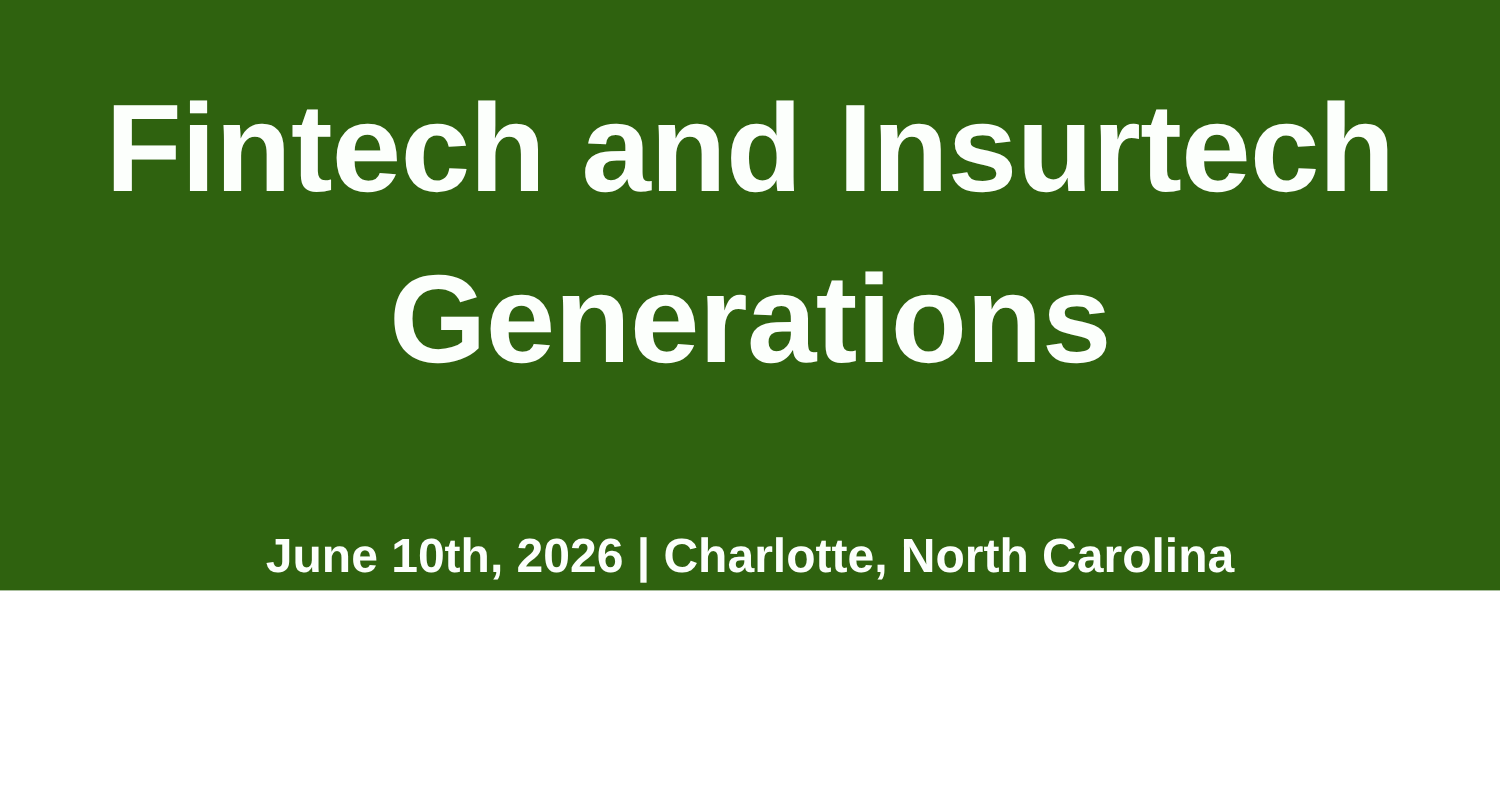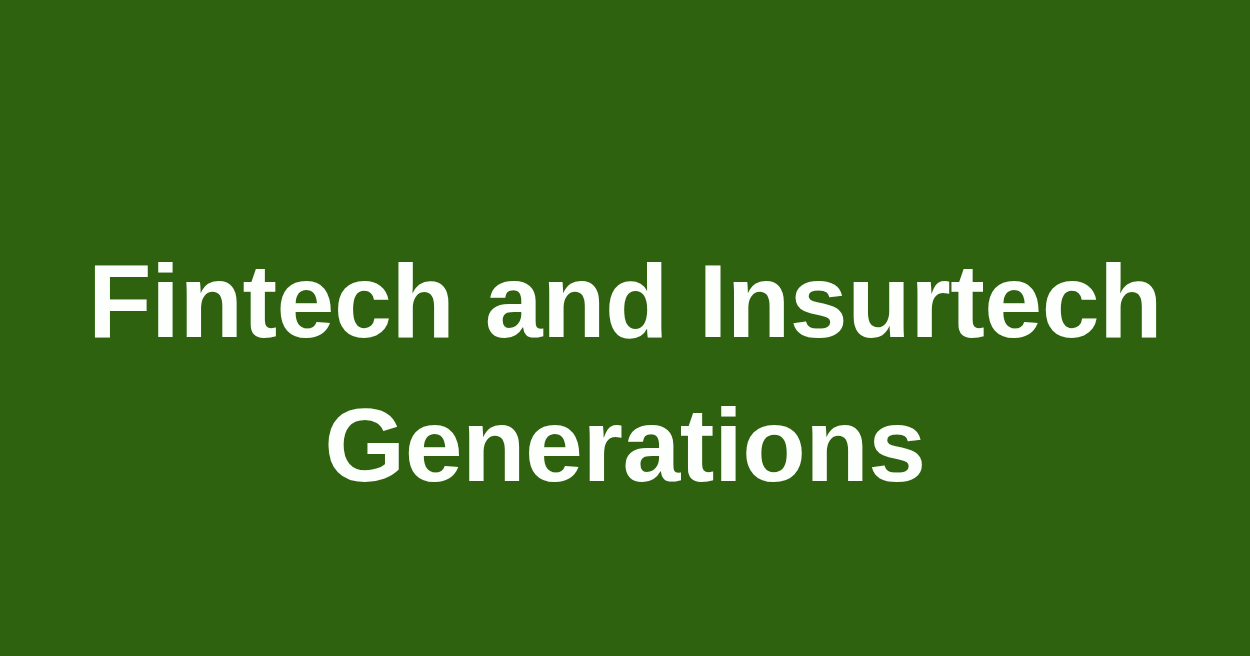--- a/index.html
+++ b/index.html
@@ -12,26 +12,26 @@
     width: 1250px;
     height: 656px;
     overflow: hidden;
     font-family: "Liberation Sans", "DejaVu Sans", sans-serif;
   }
 
   .banner {
     position: relative;
     box-sizing: border-box;
     width: 1250px;
-    height: 656px;
+    height: 492px;
     background: #2F620F;
     display: flex;
     flex-direction: column;
     align-items: center;
-    justify-content: center;
+    justify-content: flex-end;
     overflow: hidden;
   }
 
   .banner-content {
     width: 1130px;
     margin: 0 auto;
     text-align: center;
   }
 
   .event-title {
@@ -63,15 +63,16 @@
 </style>
 </head>
 <body>
 
 <div class="banner">
 
   <div class="banner-content">
 
     <h1 class="event-title">Fintech and Insurtech Generations</h1>
 
+    <p class="event-subtitle">June 10th, 2026 | Charlotte, North Carolina</p>
 
   </div>
 </div>
 
 </body></html>

